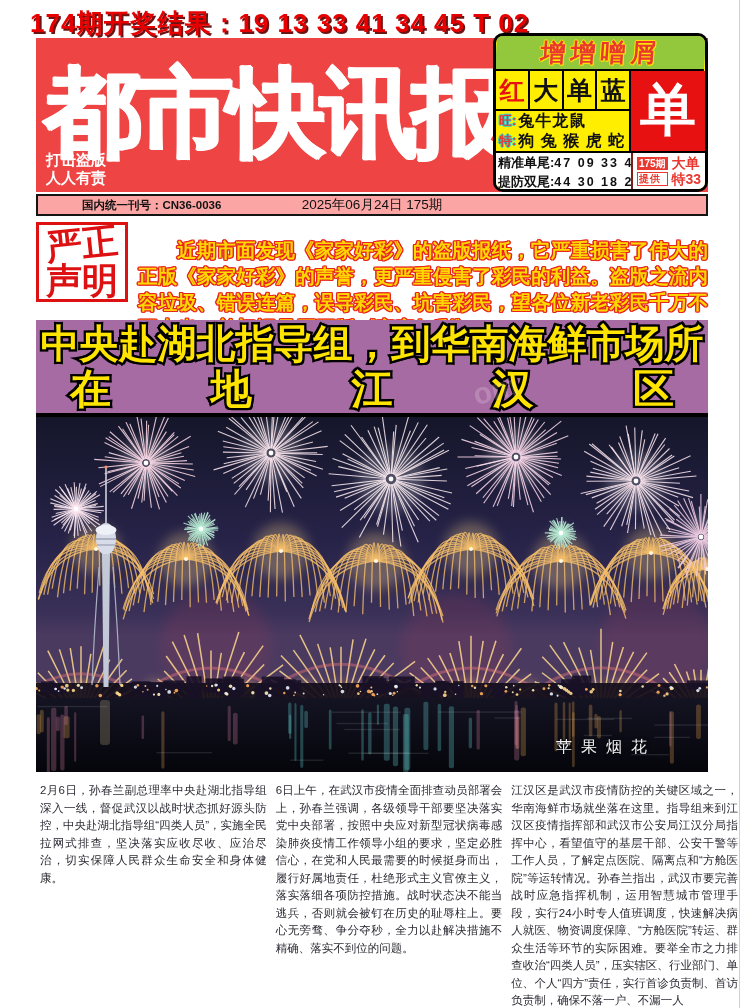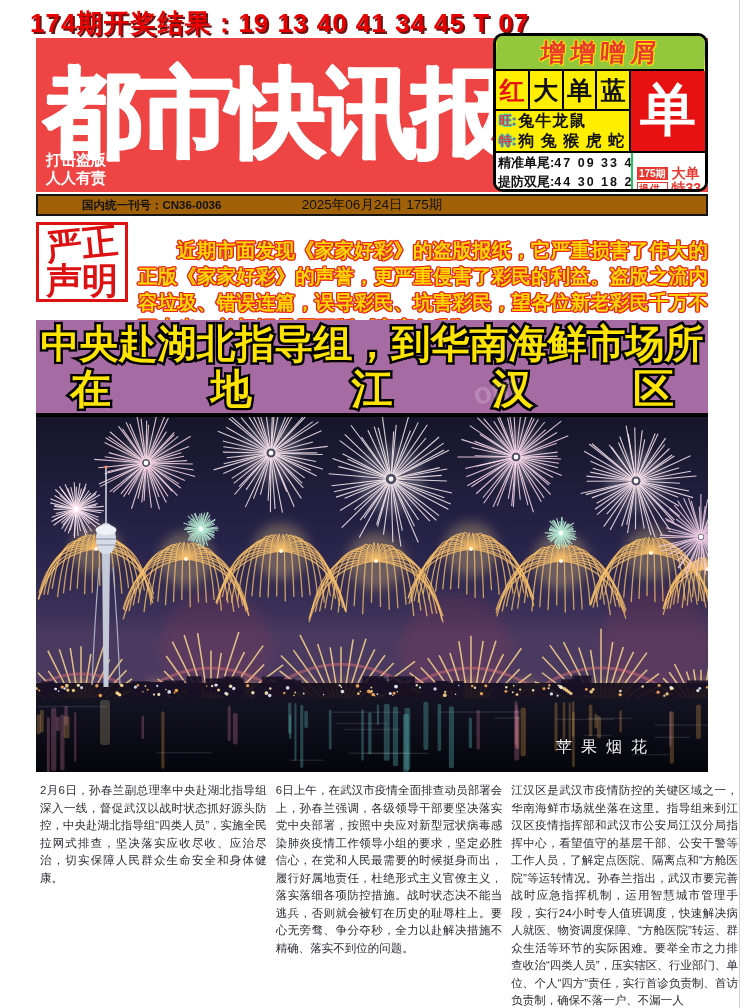--- a/index.html
+++ b/index.html
@@ -35,28 +35,28 @@
   .zodiac-tag{color:#e8382f;font-size:13px;margin-right:2px;
     text-shadow:1px 0 #29d3d3,-1px 0 #29d3d3,0 1px #29d3d3,0 -1px #29d3d3;}
   .zodiac-val{color:#111;font-size:16px;letter-spacing:1px;}
   .pred-single{flex:1;background:#e81111;border-left:2px solid #000;display:flex;align-items:center;justify-content:center;
     color:#fff;font-size:56px;font-weight:900;}
   .pred-strip{height:37px;background:#fff;border-top:2px solid #000;display:flex;}
   .strip-left{width:133px;display:flex;flex-direction:column;justify-content:center;padding-left:2px;white-space:nowrap;overflow:hidden;}
   .tail-row{line-height:17px;font-weight:900;color:#111;}
   .tail-label{font-size:13px;}
   .tail-vals{font-size:12.5px;letter-spacing:2px;}
-  .strip-right{flex:1;border-left:2px solid #22c55e;display:grid;grid-template-columns:auto auto;align-items:center;
-    justify-content:space-evenly;padding:13px 0;}
+  .strip-right{flex:1;border-left:2px solid #7f1d1d;display:grid;grid-template-columns:auto auto;align-items:center;
+    justify-content:space-evenly;padding:3px 0;}
   .issue-tag{background:#e8382f;color:#fff;font-size:10px;font-weight:700;padding:0 2px;line-height:13px;}
   .provide-tag{color:#e8382f;border:1px solid #e8382f;font-size:10px;font-weight:700;padding:0 1px;line-height:12px;letter-spacing:1px;}
   .red-strong{color:#e8382f;font-size:14px;font-weight:900;line-height:15px;}
 
   
-  .info-bar{position:absolute;left:36px;top:194px;width:672px;height:22px;border:2px solid #141414;background:#a16207;
+  .info-bar{position:absolute;left:36px;top:194px;width:672px;height:22px;border:2px solid #141414;background:#fca5a5;
     box-sizing:border-box;display:flex;align-items:center;}
   .issn{position:absolute;left:44px;font-size:11.5px;font-weight:900;color:#111;}
   .date-issue{margin:6px auto;font-size:13.5px;color:#111;}
 
   
   .statement{position:absolute;left:36px;top:220px;width:672px;height:92px;}
   .stmt-label{position:absolute;left:0;top:2px;width:92px;height:80px;border:3px solid #dd1111;box-sizing:border-box;
     display:flex;flex-direction:column;align-items:center;justify-content:center;color:#dd1111;font-weight:900;
     font-size:36px;line-height:37px;}
   .stmt-label span:first-child{transform:rotate(-6deg);}
@@ -83,21 +83,21 @@
   
   .articles{position:absolute;left:40px;top:782px;width:698px;display:flex;gap:9px;}
   .article-col{flex:1;font-size:11.5px;line-height:17.5px;color:#2a2a33;text-align:justify;font-weight:500;}
 </style>
 </head>
 <body>
 
 <div class="page">
   <div class="edge-line"></div>
 
-  <div class="top-banner">174期开奖结果：19 13 40 41 34 45 T 07</div>
+  <div class="top-banner">174期开奖结果：19 13 33 41 34 45 T 02</div>
 
   <div class="masthead">
     <div class="masthead-title">都市快讯报</div>
     <div class="anti-piracy">
       <div>打击盗版</div>
       <div>人人有责</div>
     </div>
   </div>
 
   <div class="pred-box">

